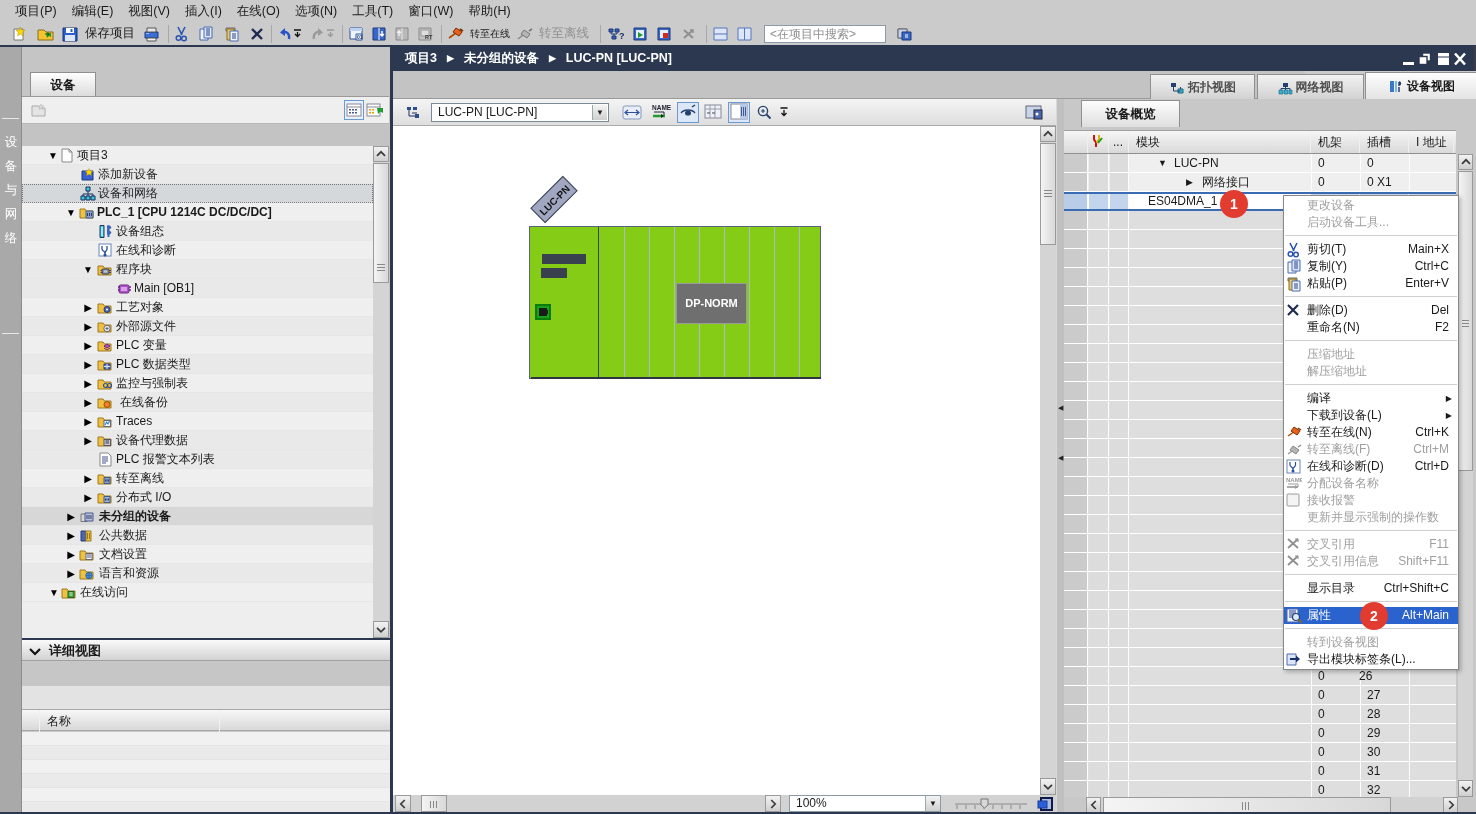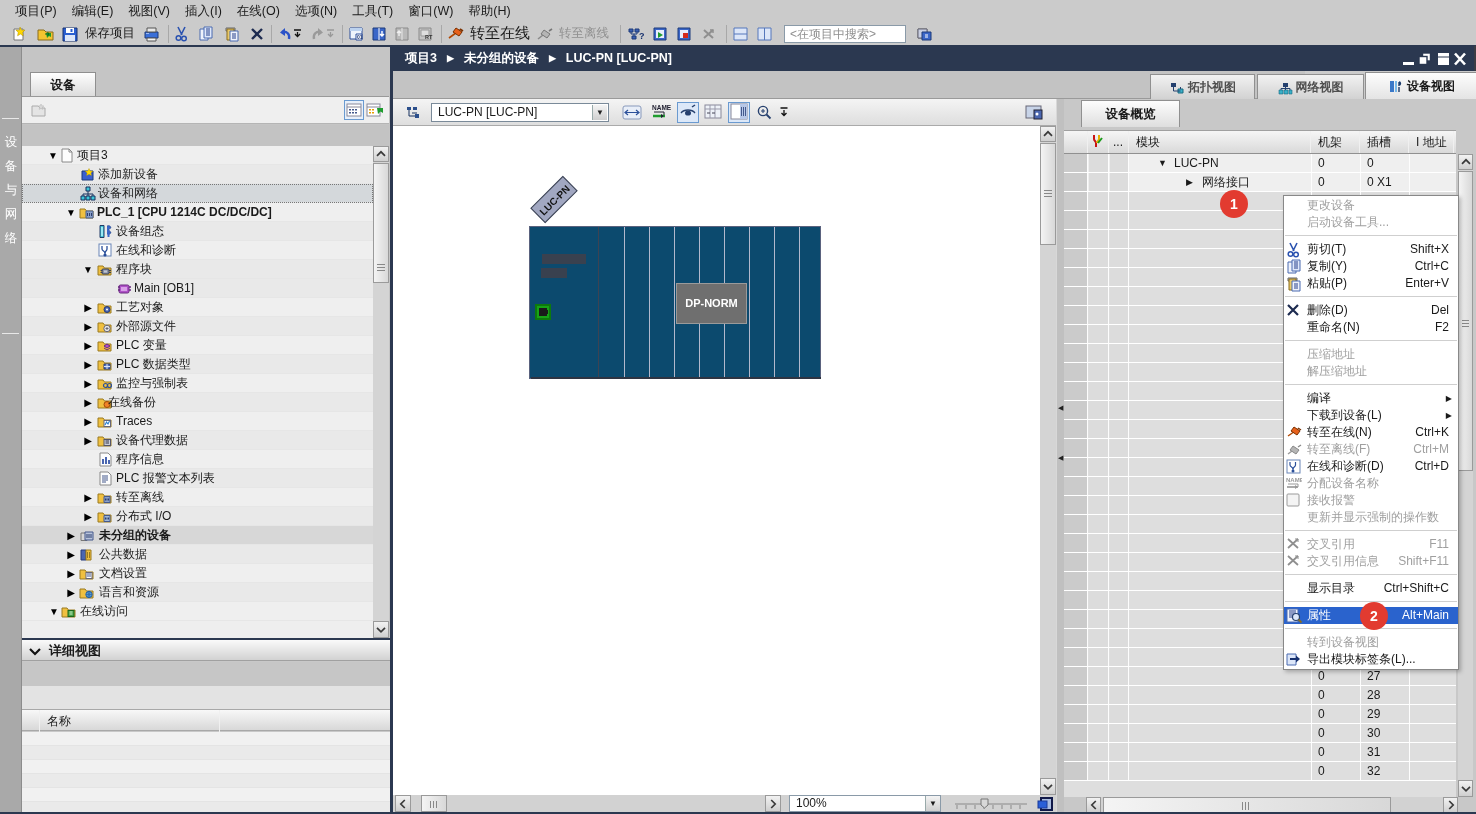--- a/index.html
+++ b/index.html
@@ -173,21 +173,21 @@
       <path d="M2 2h12v12H2z" fill="#c3c3c3" stroke="#8a8a8a"></path>
       <path d="M4 4h8v6H4z" fill="#dedede" stroke="#999"></path>
       <text x="8" y="13" font-size="5.5" fill="#333" font-weight="bold">RT</text>
     </svg>
 <div class="tsep" style="margin-left:7px"></div>
 <svg class="ic" width="18" height="16">
       <path d="M2 12L13 4" stroke="#b34700" stroke-width="1.6"></path>
       <path d="M9 2l6 4-3 4-6-4z" fill="#e8601a" stroke="#7a3000"></path>
       <path d="M13 3l3 2" stroke="#7a3000" stroke-width="1.6"></path>
     </svg>
-<span style="margin:0 6px 0 5px;font-size:15px">转至在线</span>
+<span style="margin:0 6px 0 5px;font-size:10px">转至在线</span>
 <svg class="ic" width="18" height="16">
       <path d="M2 13l5-4" stroke="#8a8a8a" stroke-width="1.6"></path>
       <path d="M8 4l6 4-3 4-6-4z" fill="#b5b5b5" stroke="#777"></path>
       <path d="M13 5l3-2" stroke="#777" stroke-width="1.6"></path>
     </svg>
 <span style="margin:0 6px 0 5px;font-size:12.5px;color:#8f8f8f">转至离线</span>
 <div class="tsep"></div>
 <svg class="ic" width="19" height="16">
       <path d="M3 3h4v3H3zM9 3h4v3H9zM6 10h4v3H6z" fill="#3a5fb0" stroke="#1c3a7a"></path>
       <path d="M5 6v2h6V6M8 8v2" stroke="#1c3a7a" fill="none"></path>
@@ -371,46 +371,39 @@
           <path d="M10.5 9.5h.1" stroke="#2a4f9a"></path>
         </svg>
         <span class="lbl" style="left:94px">监控与强制表</span>
       </div>
     <div class="trow alt">
         <span class="ar" style="left:60px">▶</span>
         <svg style="left:75px" width="15" height="15">
           <path d="M1 4h5l1.5 2H14v7H1z" fill="#f0c040" stroke="#9a7a20"></path>
           <circle cx="10" cy="9.5" r="3" fill="#f08428" stroke="#a04a08"></circle>
         </svg>
-        <span class="lbl" style="left:86px">在线备份</span>
+        <span class="lbl" style="left:98px">在线备份</span>
       </div>
     <div class="trow">
         <span class="ar" style="left:60px">▶</span>
         <svg style="left:75px" width="15" height="15">
           <path d="M1 4h5l1.5 2H14v7H1z" fill="#f0c040" stroke="#9a7a20"></path>
           <rect x="7" y="6.5" width="6.5" height="6" fill="#fff" stroke="#667"></rect>
           <path d="M8 11l1.5-3 1.5 2 1.5-3" fill="none" stroke="#2a7fd0" stroke-width="1.1"></path>
         </svg>
         <span class="lbl" style="left:94px">Traces</span>
       </div>
     <div class="trow alt">
         <span class="ar" style="left:60px">▶</span>
         <svg style="left:75px" width="15" height="15">
           <path d="M1 4h5l1.5 2H14v7H1z" fill="#f0c040" stroke="#9a7a20"></path>
           <rect x="7" y="6.5" width="6.5" height="6" fill="#c8ccd8" stroke="#556"></rect>
           <path d="M8.5 8h3.5M8.5 10h3.5" stroke="#334"></path>
         </svg>
         <span class="lbl" style="left:94px">设备代理数据</span>
-      </div>
-    <div class="trow">
-        <svg style="left:76px" width="15" height="15">
-          <path d="M2 1h8l3 3v10H2z" fill="#fdfdfd" stroke="#888"></path>
-          <path d="M4 7h2v5H4zM7 5h2v7H7zM10 8h2v4h-2z" fill="#4a66b0"></path>
-        </svg>
-        <span class="lbl" style="left:94px">程序信息</span>
       </div>
     <div class="trow alt">
         <svg style="left:76px" width="15" height="15">
           <path d="M2 1h8l3 3v10H2z" fill="#fdfdfd" stroke="#888"></path>
           <path d="M4 5h6M4 7h6M4 9h6M4 11h4" stroke="#44598c"></path>
         </svg>
         <span class="lbl" style="left:94px">PLC 报警文本列表</span>
       </div>
     <div class="trow">
         <span class="ar" style="left:60px">▶</span>
@@ -586,21 +579,21 @@
       <path d="M1.5 3h7M5 5v5M2.5 8l2.5 2.5L7.5 8" stroke="#111" stroke-width="1.3" fill="none"></path>
     </svg>
 <svg class="ic abs" style="left:632px" width="18" height="17">
       <rect x="1" y="2" width="15" height="12" fill="#c8d4e8" stroke="#667"></rect>
       <rect x="9" y="6" width="8" height="9" fill="#4a66b0" stroke="#223"></rect>
       <circle cx="12" cy="10" r="1.5" fill="#fff"></circle>
     </svg>
 </div>
 <div id="canvas" class="abs">
   <div class="abs" style="left:138px;top:63px;width:46px;height:21px;background:#a1a7c1;border:1px solid #3c4353;transform:rotate(-45deg);transform-origin:center;color:#111;font-weight:bold;font-size:10px;text-align:center;line-height:21px">LUC-PN</div>
-  <div class="abs" style="left:136px;top:100px;width:292px;height:153px;background:#0c4a6e;border:1px solid #5a627e">
+  <div class="abs" style="left:136px;top:100px;width:292px;height:153px;background:#84cc16;border:1px solid #5a627e">
     <div class="abs" style="left:68px;top:0;width:1px;height:151px;background:#3c4353"></div>
     <div class="abs" style="left:94px;top:0;width:1px;height:151px;background:#b2b8cc"></div>
     <div class="abs" style="left:119px;top:0;width:1px;height:151px;background:#b2b8cc"></div>
     <div class="abs" style="left:144px;top:0;width:1px;height:151px;background:#b2b8cc"></div>
     <div class="abs" style="left:169px;top:0;width:1px;height:151px;background:#b2b8cc"></div>
     <div class="abs" style="left:194px;top:0;width:1px;height:151px;background:#b2b8cc"></div>
     <div class="abs" style="left:219px;top:0;width:1px;height:151px;background:#b2b8cc"></div>
     <div class="abs" style="left:244px;top:0;width:1px;height:151px;background:#b2b8cc"></div>
     <div class="abs" style="left:269px;top:0;width:1px;height:151px;background:#b2b8cc"></div>
     <div class="abs" style="left:12px;top:27px;width:44px;height:10px;background:#39414f"></div>
@@ -696,20 +689,30 @@
       <i class="c1"></i>
       <i class="c2"></i>
       <i class="cv" style="left:247px"></i>
       <i class="cv" style="left:296px"></i>
       <i class="cv" style="left:345px"></i>
       <span class="abs" style="left:122px;font-size:9px">▶</span>
       <span class="abs" style="left:138px">网络接口</span>
       <span class="abs" style="left:254px">0</span>
       <span class="abs" style="left:303px">0 X1</span>
     </div>
+<div class="grow sel">
+      <i class="c0" style="background:#b9cde8"></i>
+      <i class="c1" style="background:#c3d5ec"></i>
+      <i class="c2" style="background:#c3d5ec"></i>
+      <i class="abs" style="left:65px;top:0;bottom:0;width:182px;background:#fff"></i>
+      <i class="abs" style="left:247px;top:0;bottom:0;width:49px;background:#cbdcf2;border-right:1px solid #fff;box-sizing:border-box"></i>
+      <i class="abs" style="left:296px;top:0;bottom:0;width:49px;background:#cbdcf2;border-right:1px solid #fff;box-sizing:border-box"></i>
+      <i class="abs" style="left:345px;top:0;bottom:0;width:47px;background:#cbdcf2"></i>
+      <span class="abs" style="left:84px;z-index:2">ES04DMA_1</span>
+    </div>
 <div class="grow">
       <i class="c0"></i>
       <i class="c1"></i>
       <i class="c2"></i>
       <i class="cv" style="left:247px"></i>
       <i class="cv" style="left:296px"></i>
       <i class="cv" style="left:345px"></i>
       <span class="abs" style="left:254px">0</span>
       <span class="abs" style="left:303px">2</span>
     </div>
@@ -1051,21 +1054,21 @@
     </div>
 </div>
 <div id="ctxmenu" class="abs">
   <div class="mi dis">更改设备</div>
   <div class="mi dis">启动设备工具...</div>
   <div class="msep"></div>
   <div class="mi"><svg class="mic" width="15" height="16">
         <path d="M4 1l4 8M11 1L7 9" stroke="#2a52b0" stroke-width="1.6" fill="none"></path>
         <circle cx="4.5" cy="12" r="2.3" fill="none" stroke="#2a52b0" stroke-width="1.5"></circle>
         <circle cx="10" cy="12.5" r="2.3" fill="none" stroke="#2a52b0" stroke-width="1.5"></circle>
-      </svg>剪切(T)<span class="sc">Shift+X</span></div>
+      </svg>剪切(T)<span class="sc">Main+X</span></div>
   <div class="mi"><svg class="mic" width="17" height="16">
         <path d="M2 3h8v11H2z" fill="#eef2fb" stroke="#4a6ab0"></path>
         <path d="M6 1h8v11H6z" fill="#dfe8fa" stroke="#4a6ab0"></path>
         <path d="M8 3h4M8 5h4M8 7h4M8 9h4" stroke="#27418c"></path>
       </svg>复制(Y)<span class="sc">Ctrl+C</span></div>
   <div class="mi"><svg class="mic" width="16" height="16">
         <path d="M2 2h9v3H2z" fill="#c8c8c8" stroke="#666"></path>
         <path d="M3 3h7v11H3z" fill="#e8c96a" stroke="#8a6d1c"></path>
         <path d="M6 5h8v10H6z" fill="#eef2fb" stroke="#4a6ab0"></path>
         <path d="M8 8h4M8 10h4M8 12h4" stroke="#27418c"></path>

